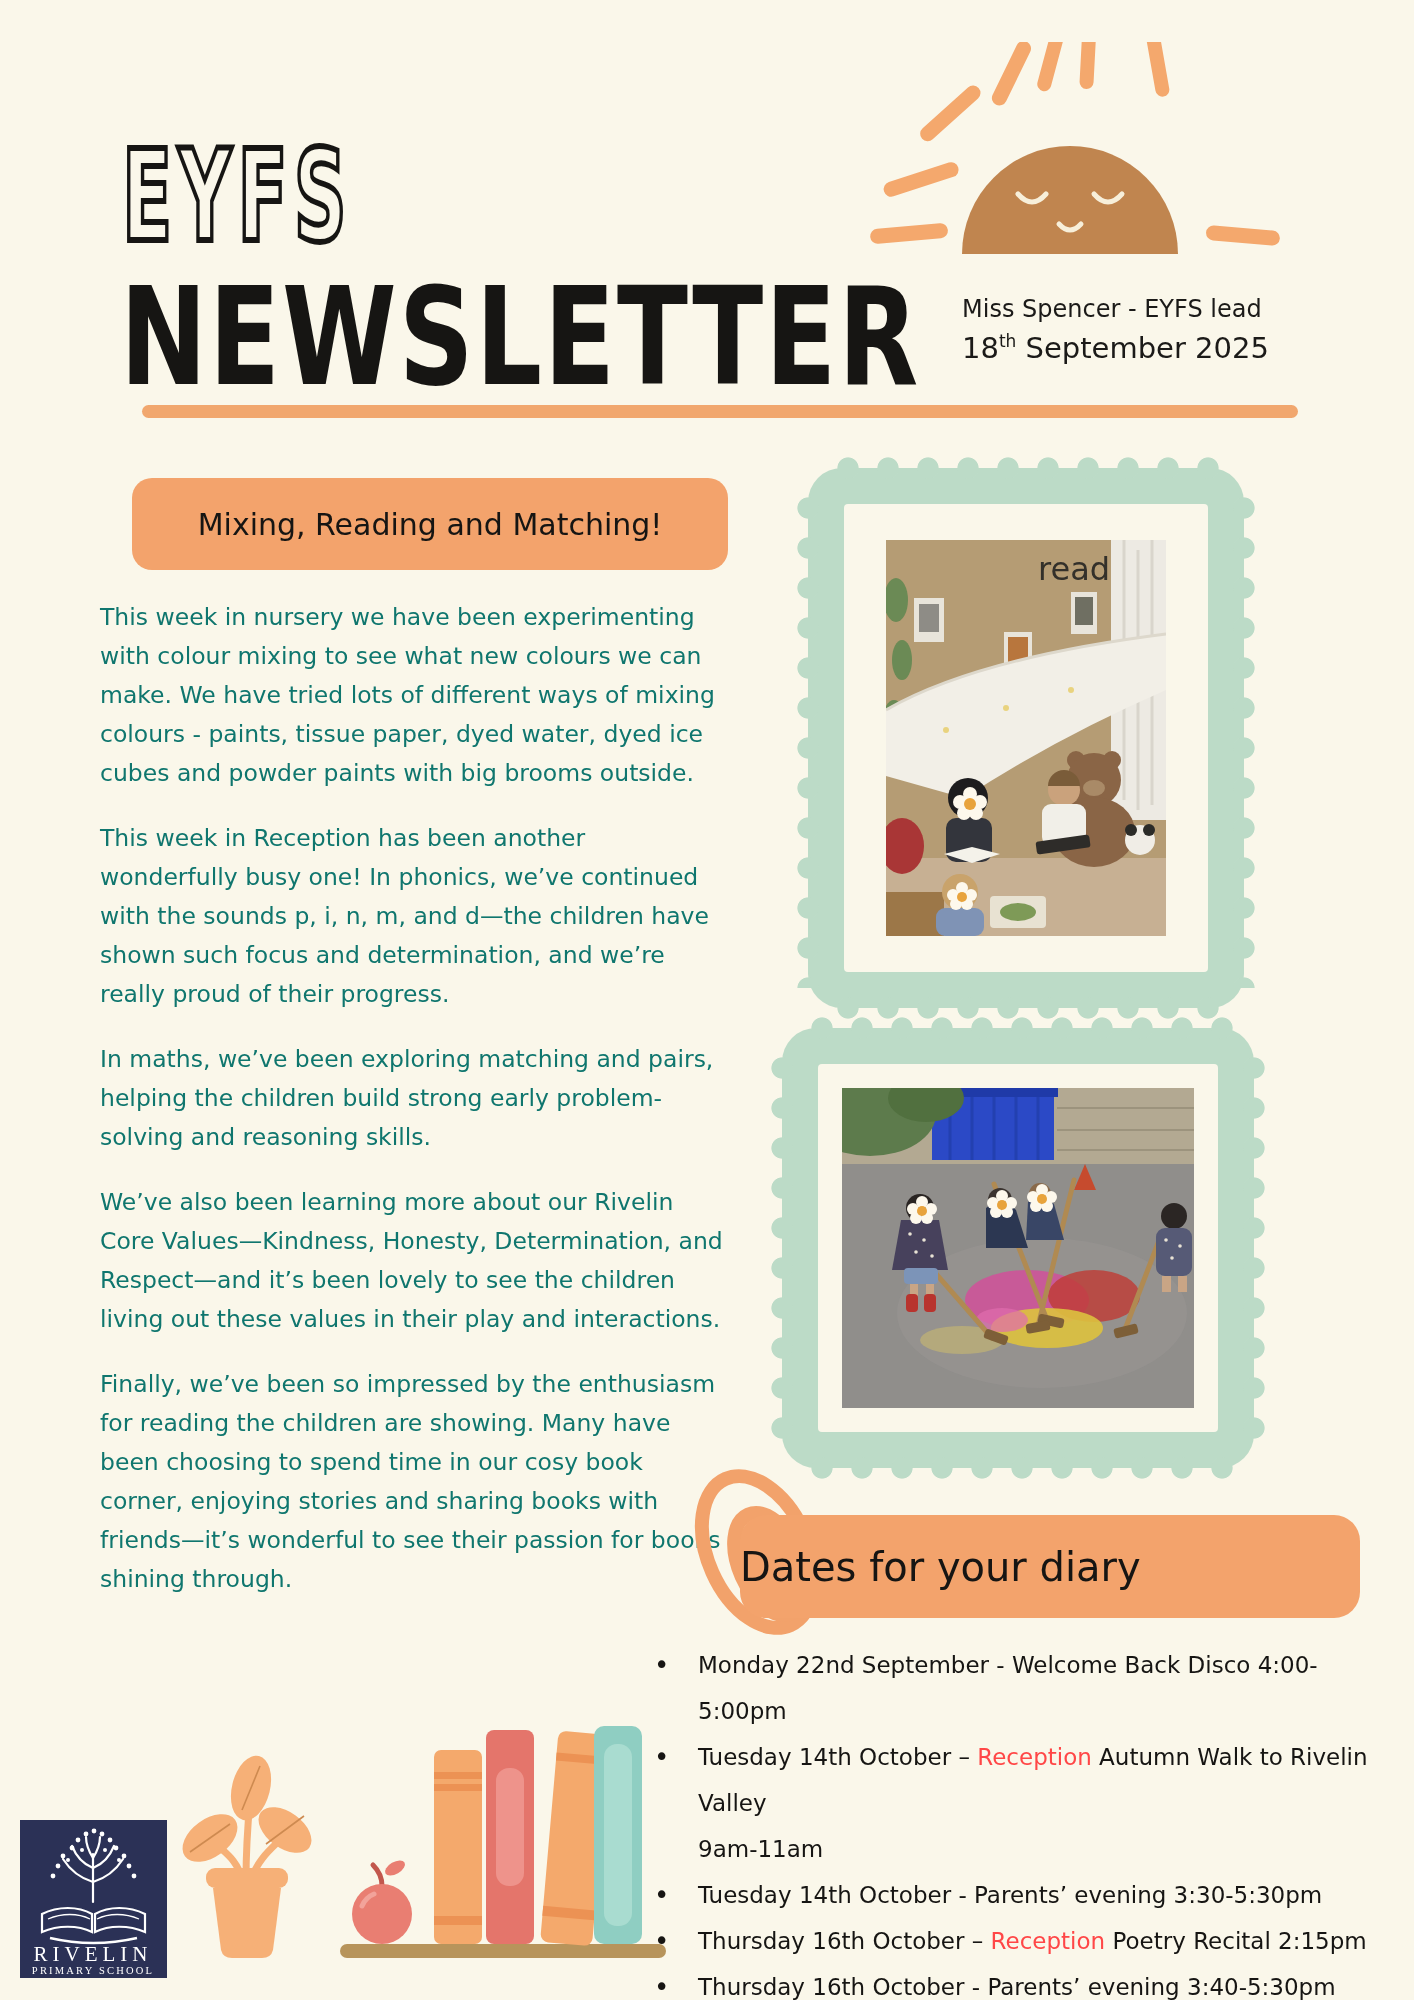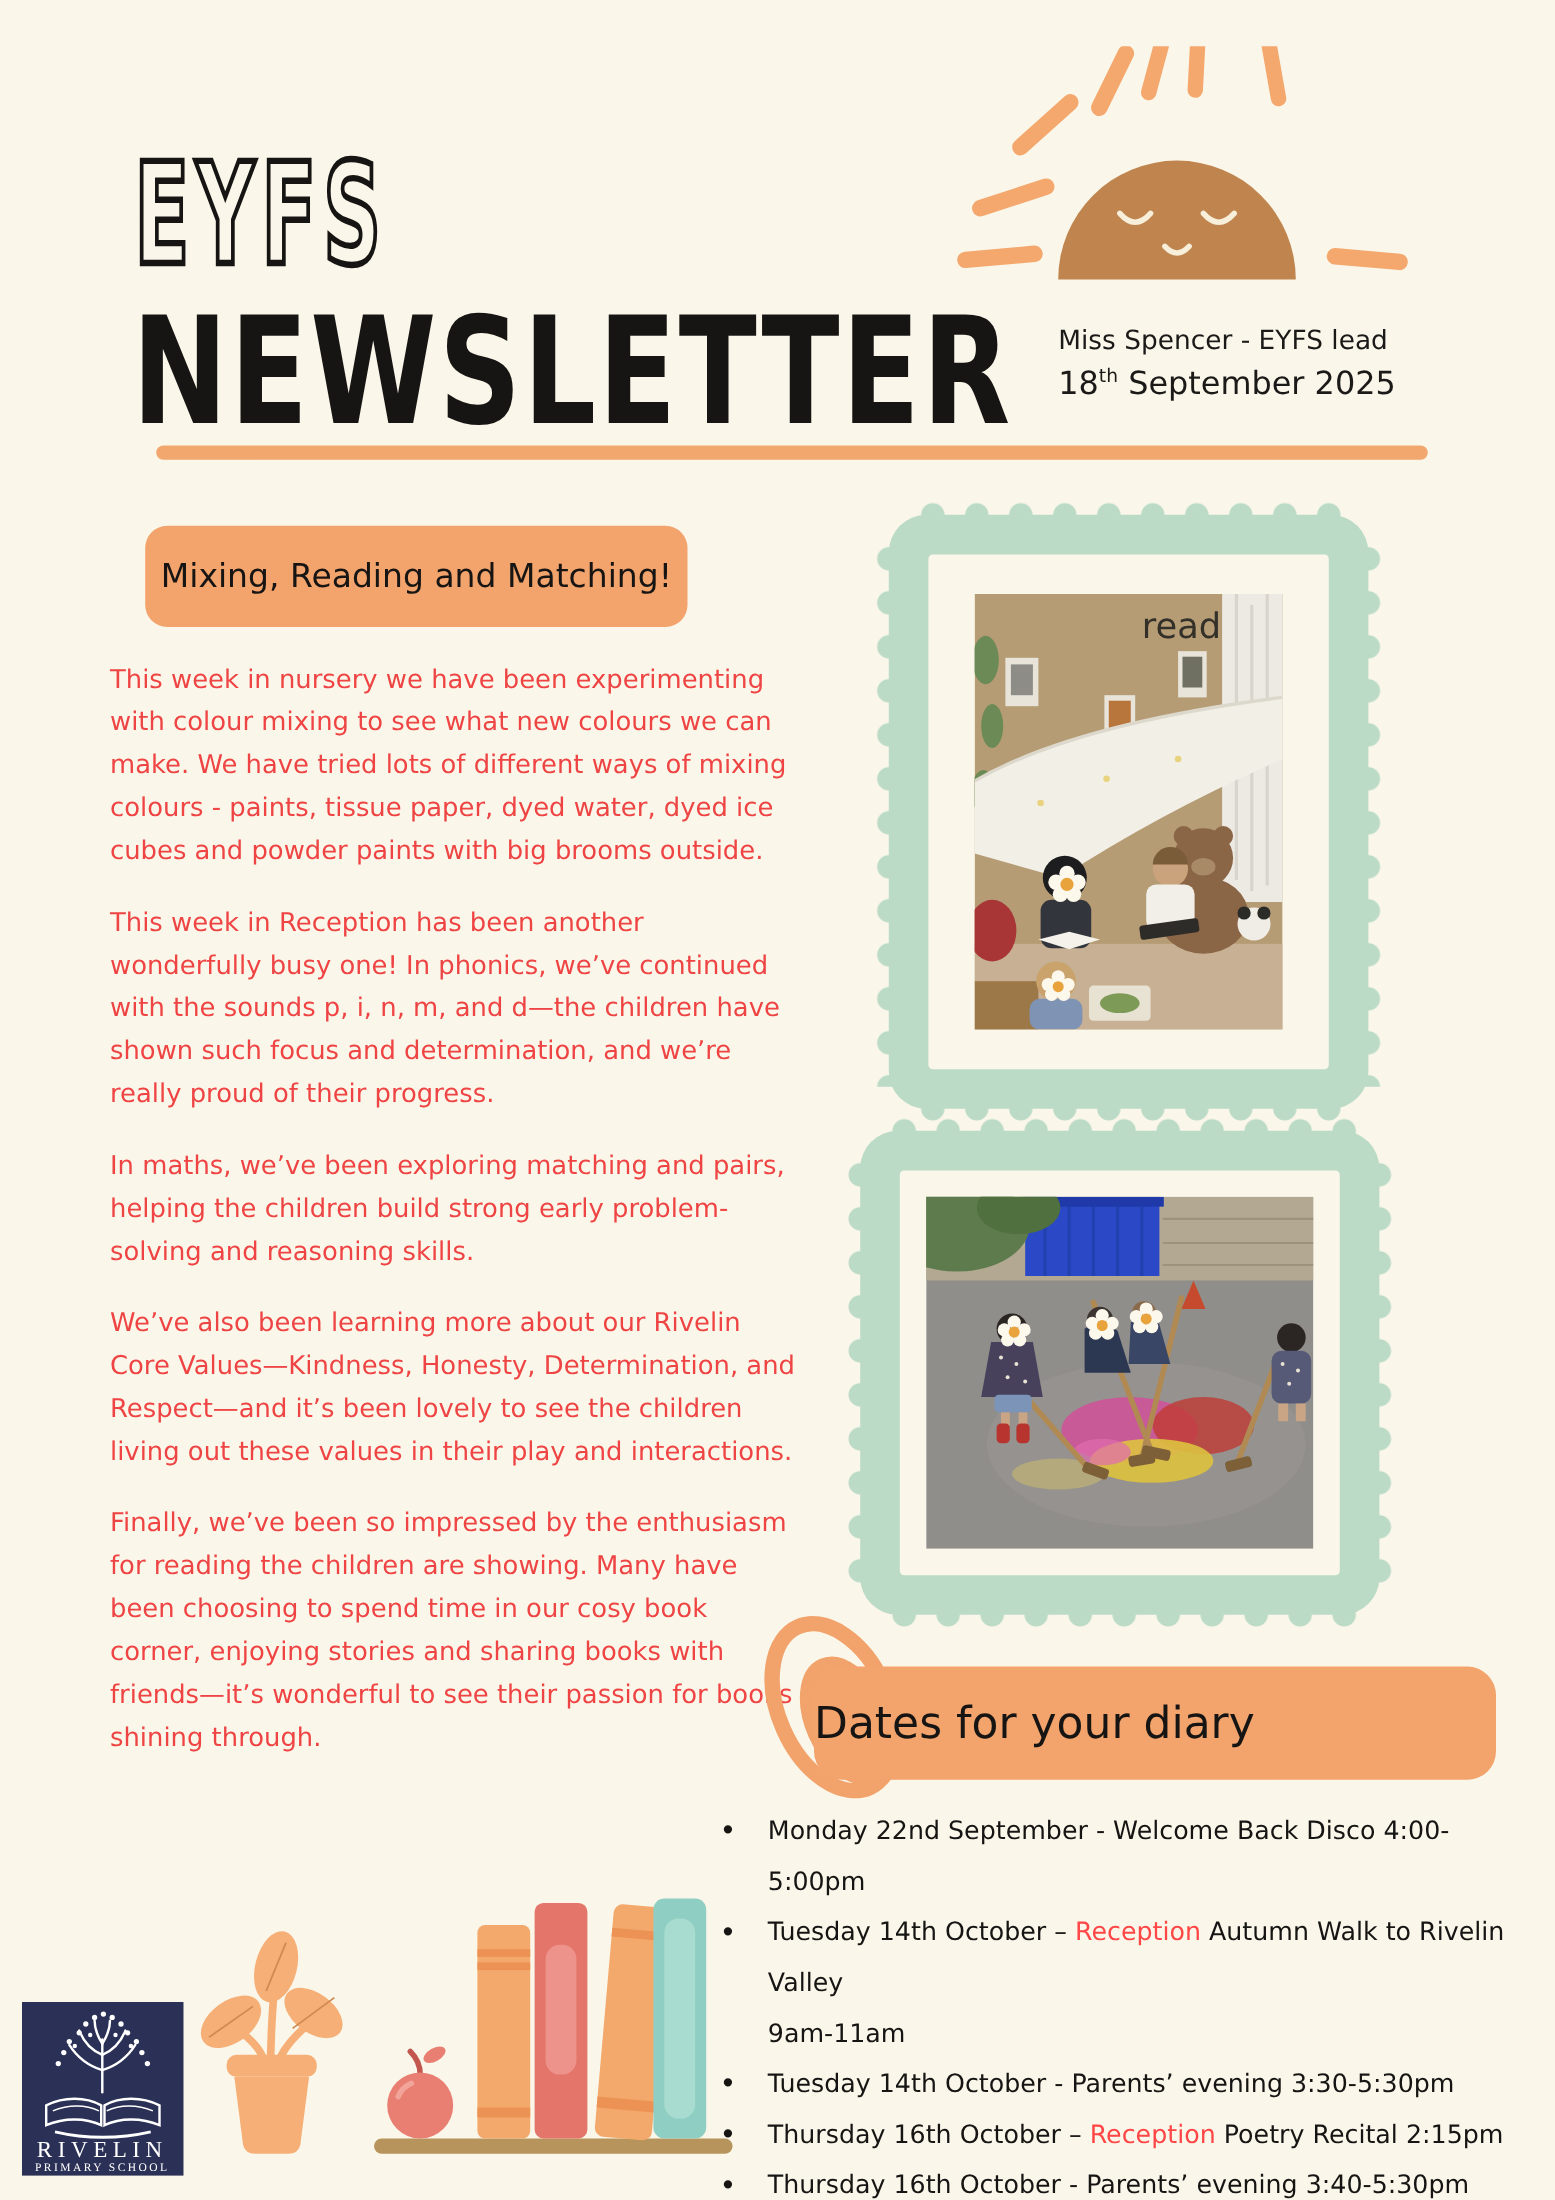--- a/index.html
+++ b/index.html
@@ -13,24 +13,24 @@
   .title-solid{position:absolute;left:120px;top:258px;font-size:104px;font-weight:700;
      letter-spacing:2px;color:#161513;transform:scaleY(1.3);transform-origin:left top;white-space:nowrap;}
   .byline-wrap{position:absolute;left:962px;top:292px;width:400px;color:#1b1a18;}
   .byline{font-size:24px;line-height:1.45;}
   .dateline{font-size:29px;margin-top:4px;}
   .dateline sup{font-size:17px;}
   .divider{position:absolute;left:142px;top:405px;width:1156px;height:13px;border-radius:7px;background:#F1A76E;}
   .sun{position:absolute;left:868px;top:42px;}
 
   
-  .headline-pill{position:absolute;left:132px;top:478px;width:493px;height:92px;border-radius:20px;
+  .headline-pill{position:absolute;left:132px;top:478px;width:596px;height:92px;border-radius:20px;
      background:#F3A36C;display:flex;align-items:center;justify-content:center;
      font-size:30px;color:#161513;}
-  .body-col{position:absolute;left:100px;top:598px;width:628px;font-size:23.5px;line-height:39px;color:#ef4444;}
+  .body-col{position:absolute;left:100px;top:598px;width:628px;font-size:23.5px;line-height:39px;color:#0f766e;}
   .body-col p{margin:0 0 26px 0;}
 
   
   .scallop{position:absolute;background:#BCDBC7;border-radius:34px;}
   .bump{position:absolute;}
   .bump-t{left:20px;right:20px;top:-11px;height:22px;
      background:radial-gradient(circle 11px at 50% 50%, #BCDBC7 10.2px, rgba(188,219,199,0) 11px);
      background-size:40px 22px;background-repeat:repeat-x;}
   .bump-b{left:20px;right:20px;bottom:-11px;height:22px;
      background:radial-gradient(circle 11px at 50% 50%, #BCDBC7 10.2px, rgba(188,219,199,0) 11px);

